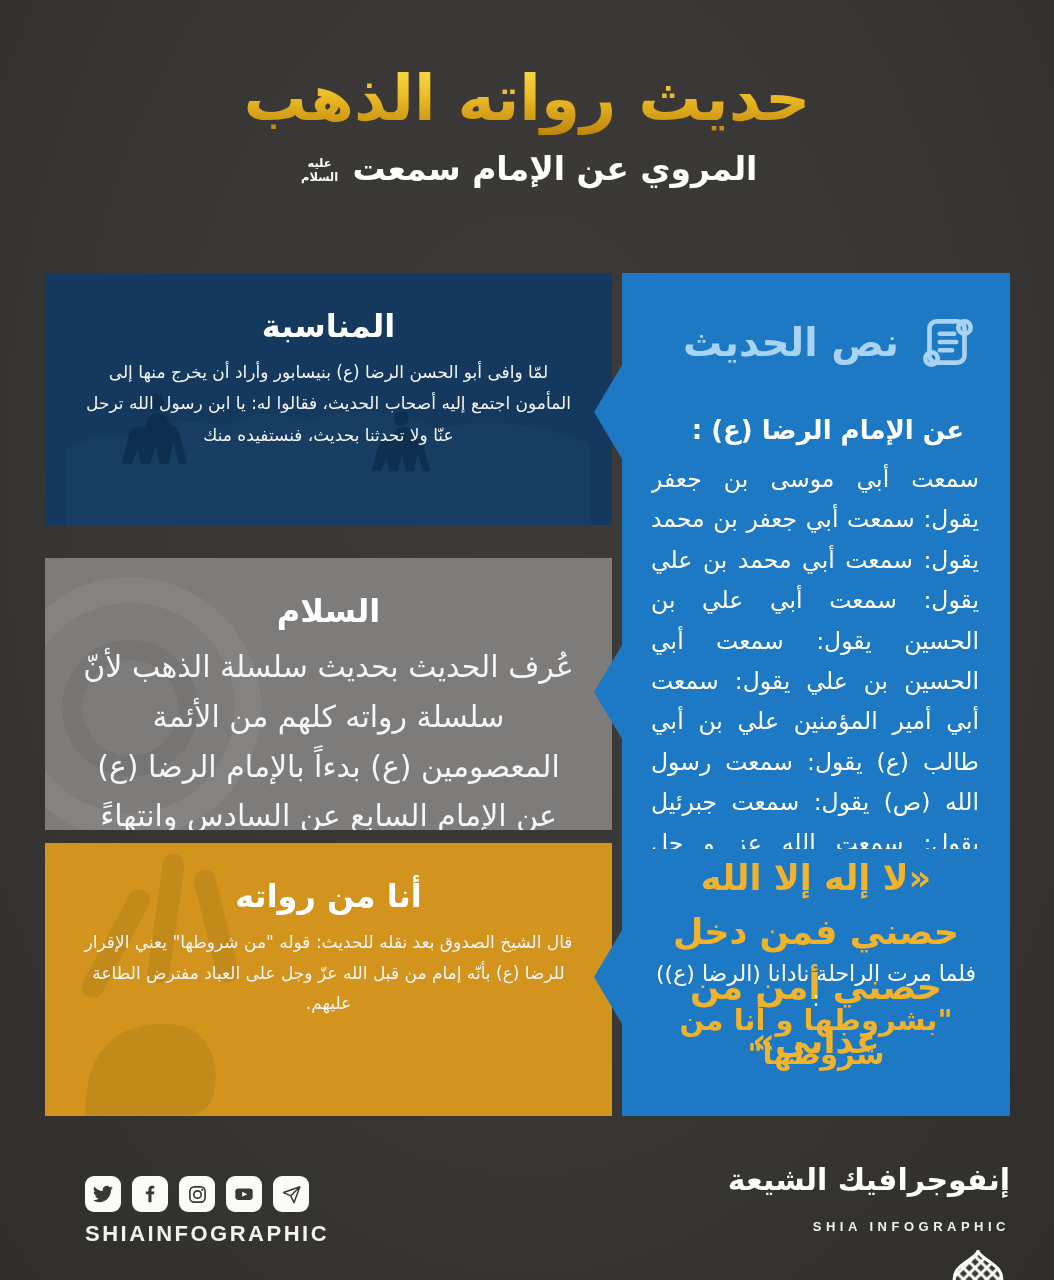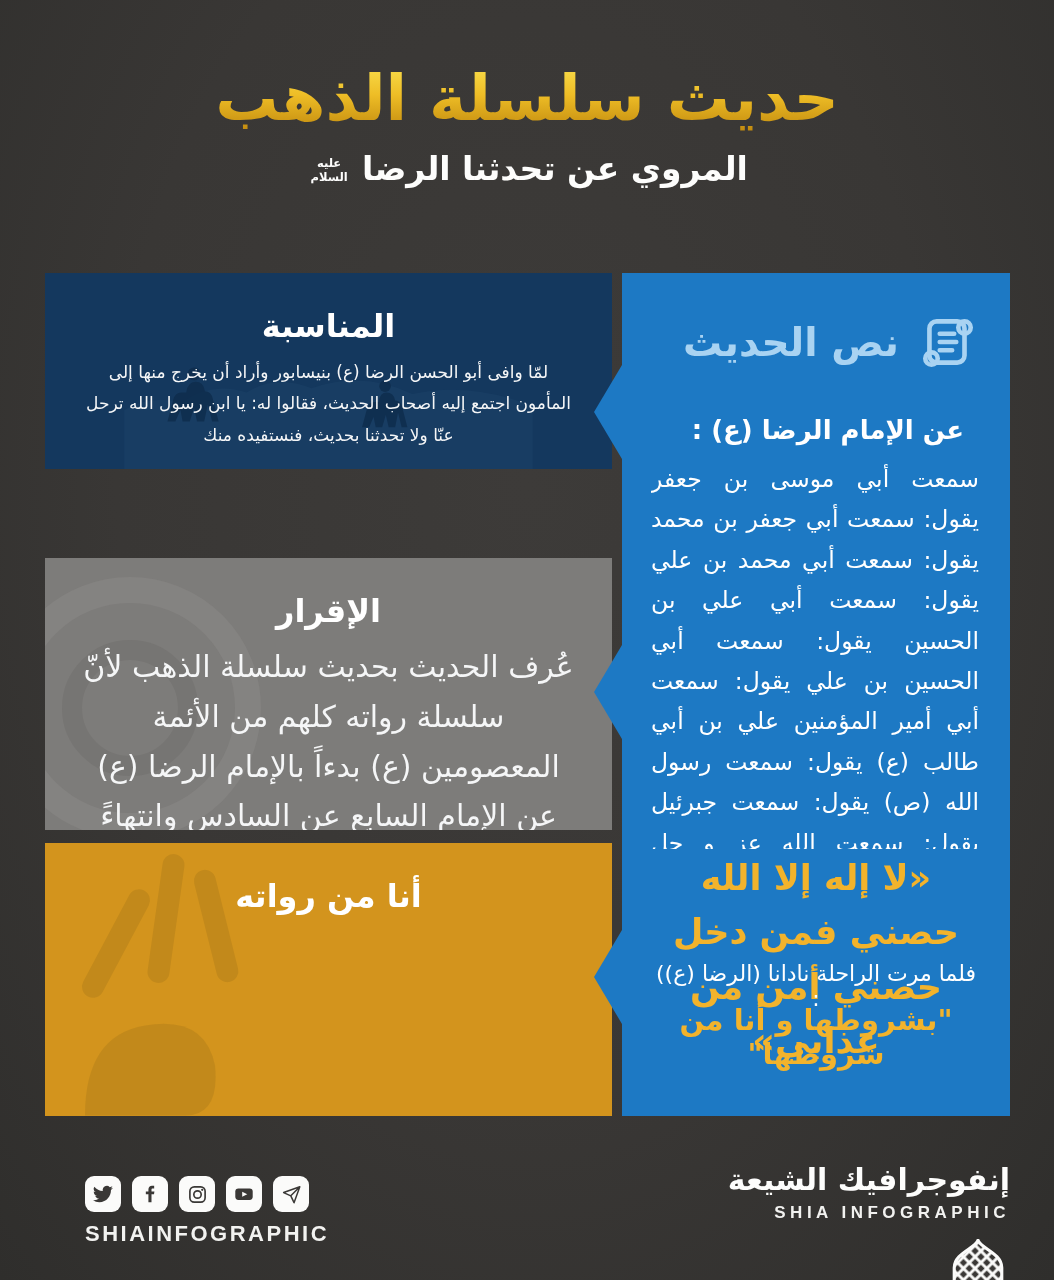--- a/index.html
+++ b/index.html
@@ -16,21 +16,21 @@
     -webkit-background-clip:text;background-clip:text;color:transparent;
   }
   .subtitle{margin-top:14px;font-size:33px;font-weight:bold;color:#fdfdfc;direction:rtl;}
   .as-mark{display:inline-block;width:46px;font-size:11.5px;line-height:1.15;color:#fdfdfc;
     vertical-align:middle;margin-right:10px;font-weight:bold;}
   
   .box{position:absolute;left:45px;width:567px;box-sizing:border-box;
     padding:26px 36px 0;text-align:center;direction:rtl;color:#f5f6f7;overflow:hidden;}
   .box h2{margin:8px 0 12px;font-size:32px;font-weight:900;color:#ffffff;}
   .box p{margin:0;font-size:17px;line-height:1.85;font-weight:500;}
-  .box-navy{top:273px;height:196px;background:#14385e;}
+  .box-navy{top:273px;height:252px;background:#14385e;}
   .box-gray{top:558px;height:272px;background:#7d7c7a;}
   .box-gray p{font-size:30px;line-height:1.66;}
   .box-gold{top:843px;height:273px;background:#d3941d;}
   .box-gold p{line-height:1.8;}
   .wm{position:absolute;inset:0;width:100%;height:100%;pointer-events:none;}
   .box h2,.box p{position:relative;}
   
   .panel{position:absolute;left:622px;top:273px;width:388px;height:843px;background:#1d79c4;direction:rtl;}
   .arrow{position:absolute;left:-28px;width:0;height:0;
     border-top:47px solid transparent;border-bottom:47px solid transparent;border-right:28px solid #1d79c4;}
@@ -52,32 +52,32 @@
   .social{position:absolute;left:85px;top:1176px;}
   .social-row{display:flex;gap:11px;}
   .sq{width:36px;height:36px;background:#fbfbfa;border-radius:9px;display:flex;
     align-items:center;justify-content:center;}
   .sq svg{display:block;}
   .handle{margin-top:9px;font-family:"Liberation Sans",sans-serif;font-size:22px;
     font-weight:600;letter-spacing:2.5px;color:#f2f2f0;}
   .brand{position:absolute;right:44px;top:1162px;display:flex;align-items:flex-end;gap:16px;flex-direction:column;}
   .brand-text{text-align:right;}
   .brand-ar{font-size:30px;font-weight:900;color:#fdfdfc;direction:rtl;}
-  .brand-en{margin-top:6px;font-family:"Liberation Sans",sans-serif;font-size:17px;
+  .brand-en{margin-top:22px;font-family:"Liberation Sans",sans-serif;font-size:13px;
     font-weight:600;letter-spacing:4.5px;color:#f2f2f0;}
 </style>
 </head>
 <body>
 
 <div class="canvas">
 
   <div class="hdr">
-    <h1 class="title">حديث سلسلة الذهب</h1>
+    <h1 class="title">حديث رواته الذهب</h1>
     <div class="subtitle">
-      <span>المروي عن تحدثنا الرضا</span><span class="as-mark">عليه السلام</span>
+      <span>المروي عن الإمام سمعت</span><span class="as-mark">عليه السلام</span>
     </div>
   </div>
 
   <section class="box box-navy">
     <svg class="wm" viewBox="0 0 567 272">
       <path d="M0 272 V190 Q40 168 80 180 Q120 150 170 166 Q210 140 260 160 Q330 135 400 168 Q480 150 567 185 V272 Z" fill="#1b4268" opacity="0.55"></path>
       <g fill="#0e2c4c" opacity="0.8">
         <path d="M60 206 l8 -30 q3 -10 11 -10 h7 q2 -15 13 -15 q11 0 13 13 q9 0 11 11 l8 31 h-9 l-6 -23 -5 23 h-10 l-4 -19 -6 19 h-10 l-3 -16 -7 16 z"></path>
         <circle cx="97" cy="140" r="9"></circle>
         <path d="M330 214 l7 -26 q3 -9 10 -9 h6 q2 -13 11 -13 q10 0 12 11 q8 0 10 10 l7 27 h-8 l-5 -20 -4 20 h-9 l-4 -17 -5 17 h-9 l-3 -14 -6 14 z"></path>
@@ -86,34 +86,35 @@
     </svg>
     <h2>المناسبة</h2>
     <p>لمّا وافى أبو الحسن الرضا (ع) بنيسابور وأراد أن يخرج منها إلى المأمون اجتمع إليه أصحاب الحديث، فقالوا له: يا ابن رسول الله ترحل عنّا ولا تحدثنا بحديث، فنستفيده منك</p>
   </section>
 
   <section class="box box-gray">
     <svg class="wm" viewBox="0 0 567 272">
       <circle cx="85" cy="150" r="118" fill="none" stroke="#8b8a88" stroke-width="26" opacity="0.5"></circle>
       <circle cx="85" cy="150" r="58" fill="none" stroke="#6f6e6c" stroke-width="20" opacity="0.5"></circle>
     </svg>
-    <h2>الإقرار</h2>
+    <h2>السلام</h2>
     <p>عُرف الحديث بحديث سلسلة الذهب لأنّ سلسلة رواته كلهم من الأئمة المعصومين (ع) بدءاً بالإمام الرضا (ع) عن الإمام السابع عن السادس وانتهاءً بأوّل الأئمة أمير المؤمنين (ع) وعنه عن النبي الأكرم (ص) عن جبرائيل، عن الله تعالى.</p>
   </section>
 
   <section class="box box-gold">
     <svg class="wm" viewBox="0 0 567 272">
       <g fill="#b8821a" opacity="0.6">
         <rect x="60" y="40" width="22" height="120" rx="11" transform="rotate(28 71 100)"></rect>
         <rect x="110" y="10" width="22" height="130" rx="11" transform="rotate(8 121 75)"></rect>
         <rect x="160" y="25" width="22" height="115" rx="11" transform="rotate(-14 171 82)"></rect>
         <path d="M40 272 q0 -80 60 -90 q60 -10 70 40 q5 50 -30 50 z"></path>
       </g>
     </svg>
     <h2>أنا من رواته</h2>
+    <p>قال الشيخ الصدوق بعد نقله للحديث: قوله "من شروطها" يعني الإقرار للرضا (ع) بأنّه إمام من قبل الله عزّ وجل على العباد مفترض الطاعة عليهم.</p>
   </section>
 
   <aside class="panel">
     <div class="arrow arr1"></div>
     <div class="arrow arr2"></div>
     <div class="arrow arr3"></div>
 
     <div class="p-header">
       <svg width="66" height="66" viewBox="0 0 64 64" fill="none" stroke="#a9d3f2" stroke-width="4.5" stroke-linecap="round" stroke-linejoin="round">
         <rect x="14" y="12" width="34" height="40" rx="7"></rect>

